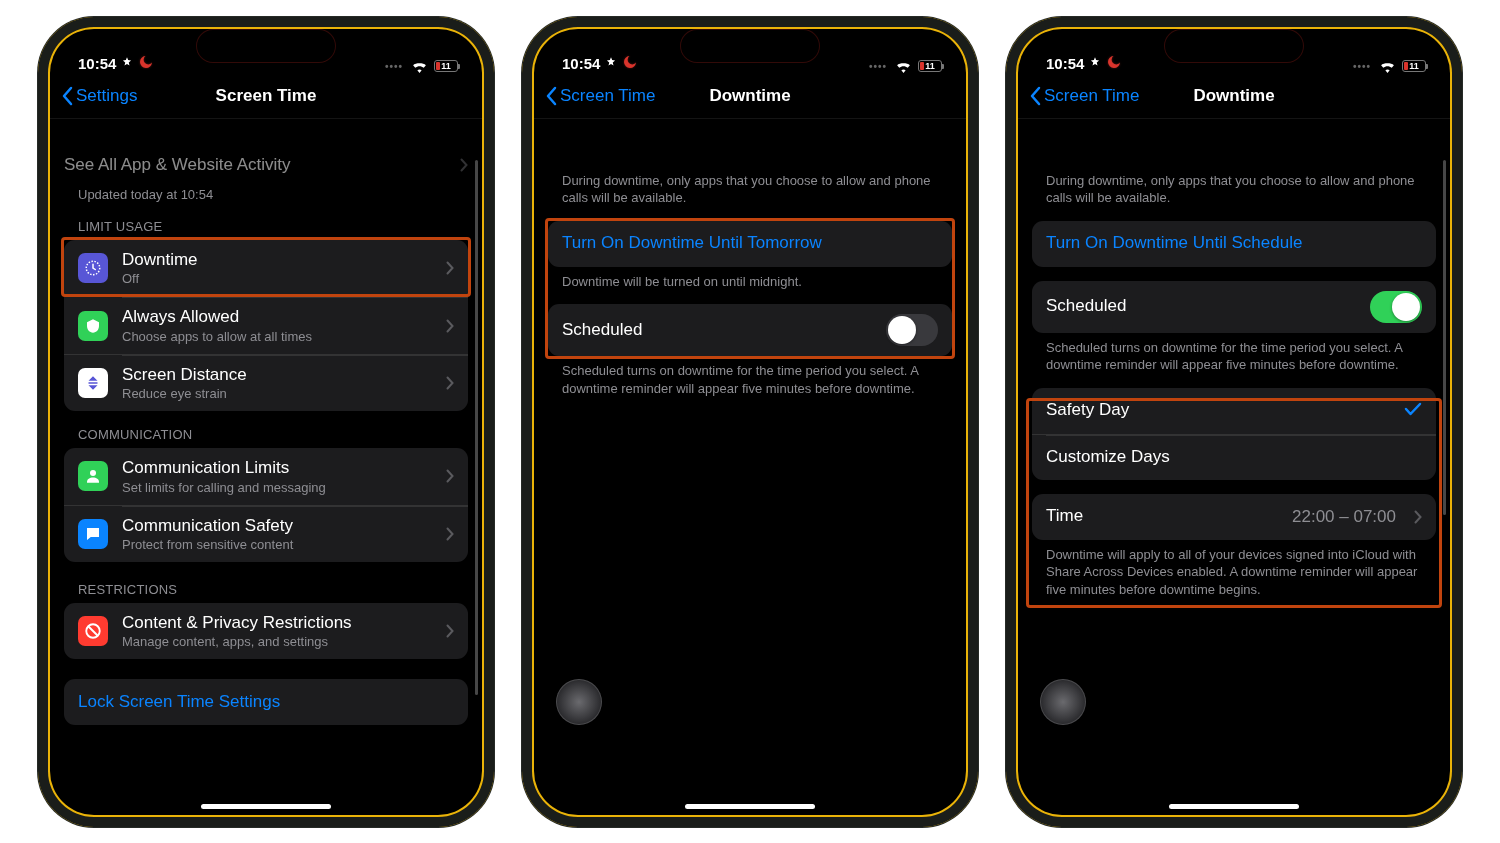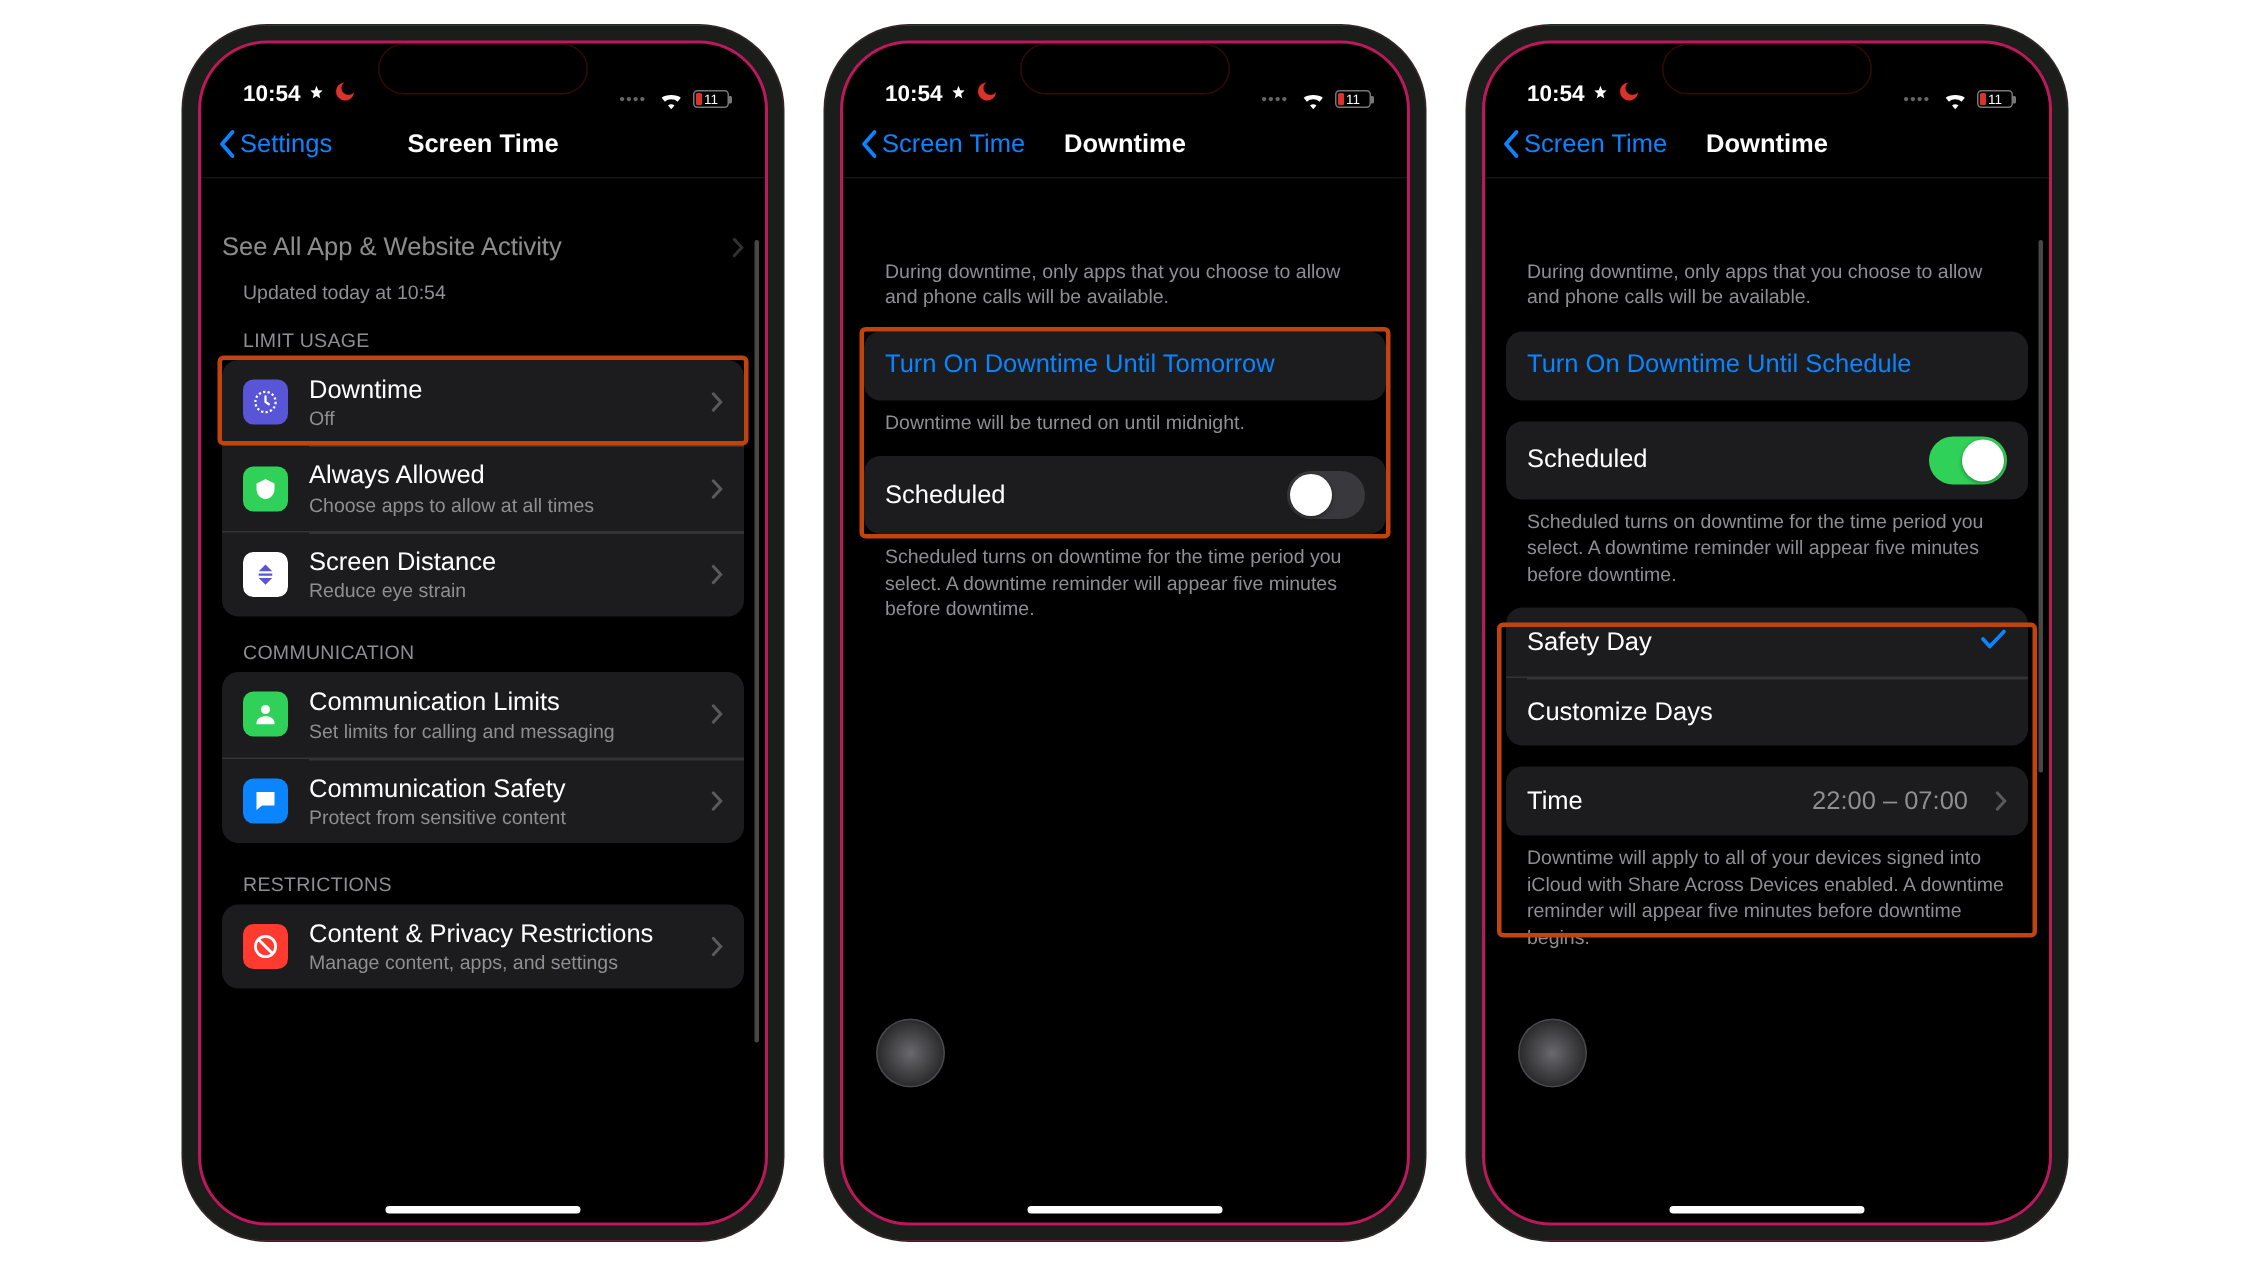--- a/index.html
+++ b/index.html
@@ -1,39 +1,39 @@
 <!DOCTYPE html>
 <html><head>
 <meta charset="utf-8">
 <style>
   * { margin: 0; padding: 0; box-sizing: border-box; font-family: -apple-system, BlinkMacSystemFont, "Segoe UI", Helvetica, Arial, sans-serif; -webkit-font-smoothing: antialiased; }
   body { background: #fff; width: 1500px; height: 843px; display: flex; justify-content: center; align-items: center; gap: 28px; }
   .phone {
-    width: 400px; height: 810px; background: #be185d; border-radius: 56px; position: relative;
+    width: 456px; height: 810px; background: #eab308; border-radius: 56px; position: relative;
     box-shadow: inset 0 0 0 10px #1a1d1a, 0 0 0 1px #262a26;
     padding: 12px; display: flex; flex-direction: column; overflow: hidden;
   }
   .side-btn { position:absolute; background:#1a1d1a; border-radius:3px; }
   .side-btn.l1 { left:-3px; top:150px; width:4px; height:34px; }
   .side-btn.l2 { left:-3px; top:210px; width:4px; height:60px; }
   .side-btn.l3 { left:-3px; top:285px; width:4px; height:60px; }
   .side-btn.r1 { right:-3px; top:220px; width:4px; height:96px; }
   .notch {
     position:absolute; top:12px; left:50%; transform:translateX(-50%);
     width:140px; height:34px; background:#000; border-radius:20px; z-index:5;
     border:1px solid rgba(200,40,30,0.25);
   }
   .screen { flex:1; background:#000; border-radius:44px; overflow:hidden; display:flex; flex-direction:column; position:relative; color:#fff; }
   .status-bar { height:46px; display:flex; align-items:flex-end; justify-content:space-between; padding:0 24px 2px 28px; font-size:15px; font-weight:600; position:relative; z-index:6;}
   .status-left { display:flex; align-items:center; gap:4px; }
   .status-right { display:flex; align-items:center; gap:6px; }
   .elipsis { color:#666; font-size:10px; letter-spacing:1px; margin-right:2px;}
   .wifi-icon svg, .batt-icon { display:block; }
   .batt { display:flex; align-items:center; gap:1px;}
-  .batt-body { width:24px; height:12px; border:1px solid #777; border-radius:3px; position:relative; display:flex; align-items:center; justify-content:center; font-size:9px; font-weight:400; color:#fff;}
+  .batt-body { width:24px; height:12px; border:1px solid #777; border-radius:3px; position:relative; display:flex; align-items:center; justify-content:center; font-size:9px; font-weight:700; color:#fff;}
   .batt-body::after{content:""; position:absolute; right:-3px; top:3px; width:2px; height:5px; background:#777; border-radius:0 1px 1px 0;}
   .batt-fill{ position:absolute; left:1px; top:1px; bottom:1px; width:20%; background:#d9342c; border-radius:1px;}
   .batt-num{position:relative; z-index:1;}
   .moon-icon { color:#d9342c; filter: drop-shadow(0 0 1px rgba(217,52,44,.4)); }
   .focus-icon{ display:inline-block; width:14px; height:14px; }
   .nav-bar { height:44px; display:flex; align-items:center; position:relative; border-bottom:0.5px solid rgba(255,255,255,0.08);}
   .nav-back { display:flex; align-items:center; gap:2px; color:#0a84ff; font-size:17px; padding-left:10px; cursor:pointer;}
   .nav-back svg { width:14px; height:20px; }
   .nav-title { position:absolute; left:0; right:0; text-align:center; font-size:17px; font-weight:600; pointer-events:none;}
   .content { flex:1; overflow:hidden; padding:0 14px; position:relative;margin-top:35px;}
@@ -231,20 +231,25 @@
               <span class="sub">Manage content, apps, and settings</span>
             </div>
           <span class="chevron">
               <svg viewBox="0 0 8 14" fill="none" stroke="#5a5a5e" stroke-width="2" stroke-linecap="round">
                 <polyline points="1.5,1.5 6.5,7 1.5,12.5"></polyline>
               </svg>
             </span>
         </div>
       </div>
 
+      <div class="group lock-group noicon">
+        <div class="row linkonly">
+          <span class="title">Lock Screen Time Settings</span>
+        </div>
+      </div>
     </div>
     <div class="home-indicator"></div>
   </div>
 </div>
 
 <div class="phone">
   <div class="side-btn l1"></div>
     <div class="side-btn l2"></div>
     <div class="side-btn l3"></div>
     <div class="side-btn r1"></div>

